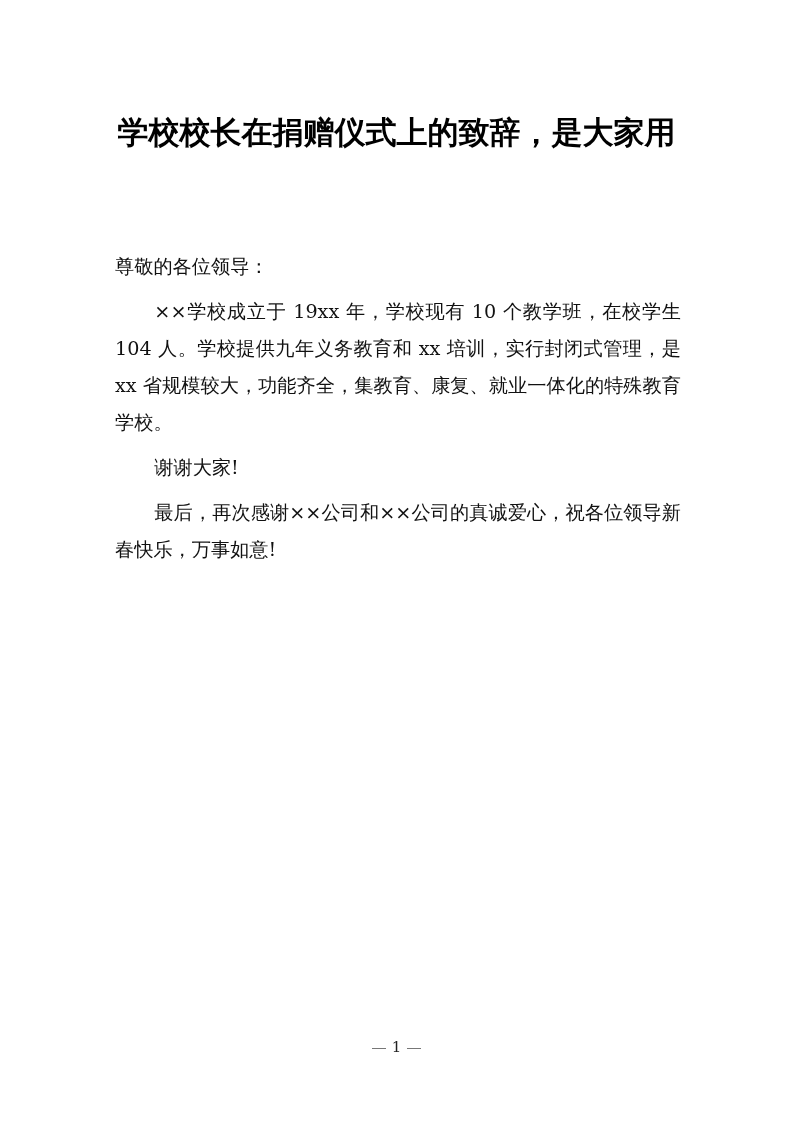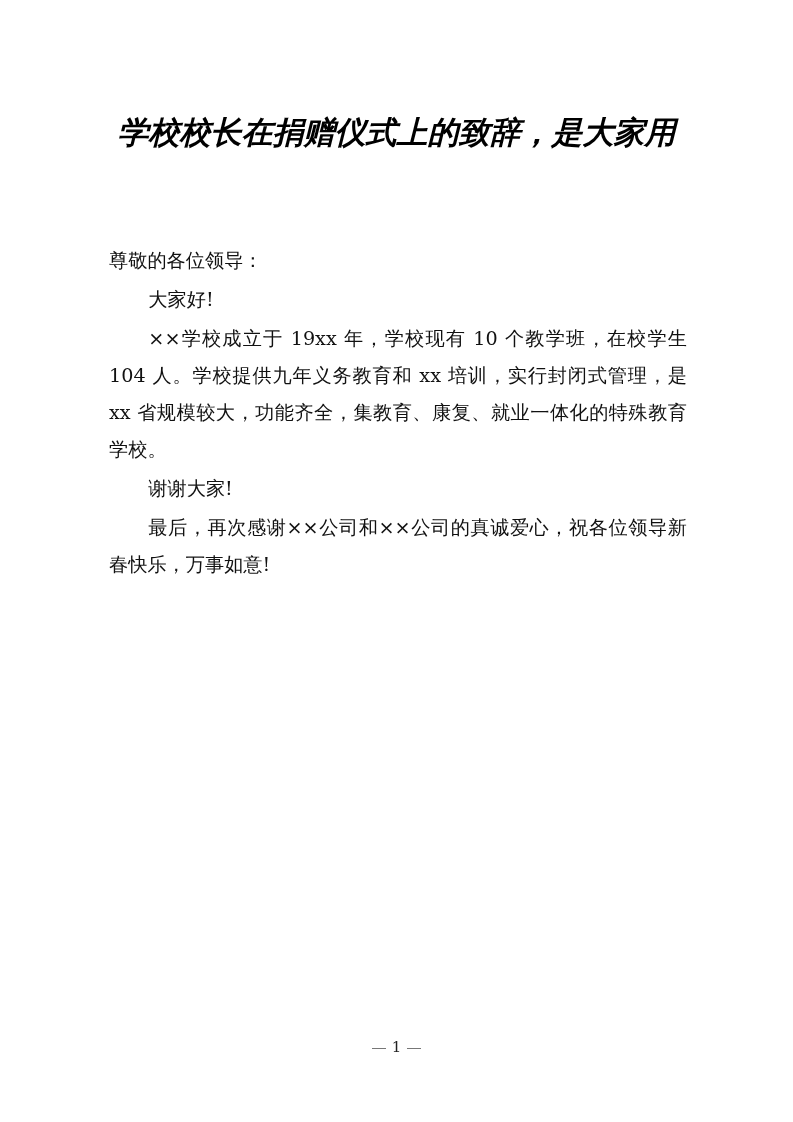--- a/index.html
+++ b/index.html
@@ -27,35 +27,35 @@
       width: 593px;
       top: 110px;
       text-align: center;
       font-family: "DejaVu Sans", sans-serif;
       font-weight: bold;
       font-size: 31px;
       line-height: 44px;
       letter-spacing: 0px;
       color: #000000;
     }
-    .title span { display: block; font-style: italic; }
+    .title span { display: block; }
     .body {
       position: absolute;
       left: 107px;
       top: 240px;
       width: 582px;
       font-family: "DejaVu Serif", serif;
       font-size: 19.2px;
       line-height: 37px;
       color: #111111;
       text-align: justify;
       text-justify: inter-character;
     }
     .body p {
-      margin: 2px;
+      margin: 8px;
       padding: 0;
     }
     .body p.indent {
       text-indent: 2.05em;
     }
     .footer {
       position: absolute;
       left: 0;
       width: 793px;
       top: 1038px;
@@ -77,21 +77,20 @@
 <body>
 
 <div class="page">
 
   <div class="title">
     <span>学校校长在捐赠仪式上的致辞，是大家用</span>
   </div>
 
   <div class="body">
     <p>尊敬的各位领导：</p>
-    <p class="indent">大家好!</p>
     <p class="indent">××学校成立于 19xx 年，学校现有 10 个教学班，在校学生 104 人。学校提供九年义务教育和 xx 培训，实行封闭式管理，是 xx 省规模较大，功能齐全，集教育、康复、就业一体化的特殊教育学校。</p>
     <p class="indent">谢谢大家!</p>
     <p class="indent">最后，再次感谢××公司和××公司的真诚爱心，祝各位领导新春快乐，万事如意!</p>
   </div>
 
   <div class="footer">
     <span class="dash"></span><span>1</span><span class="dash"></span>
   </div>
 
 </div>

